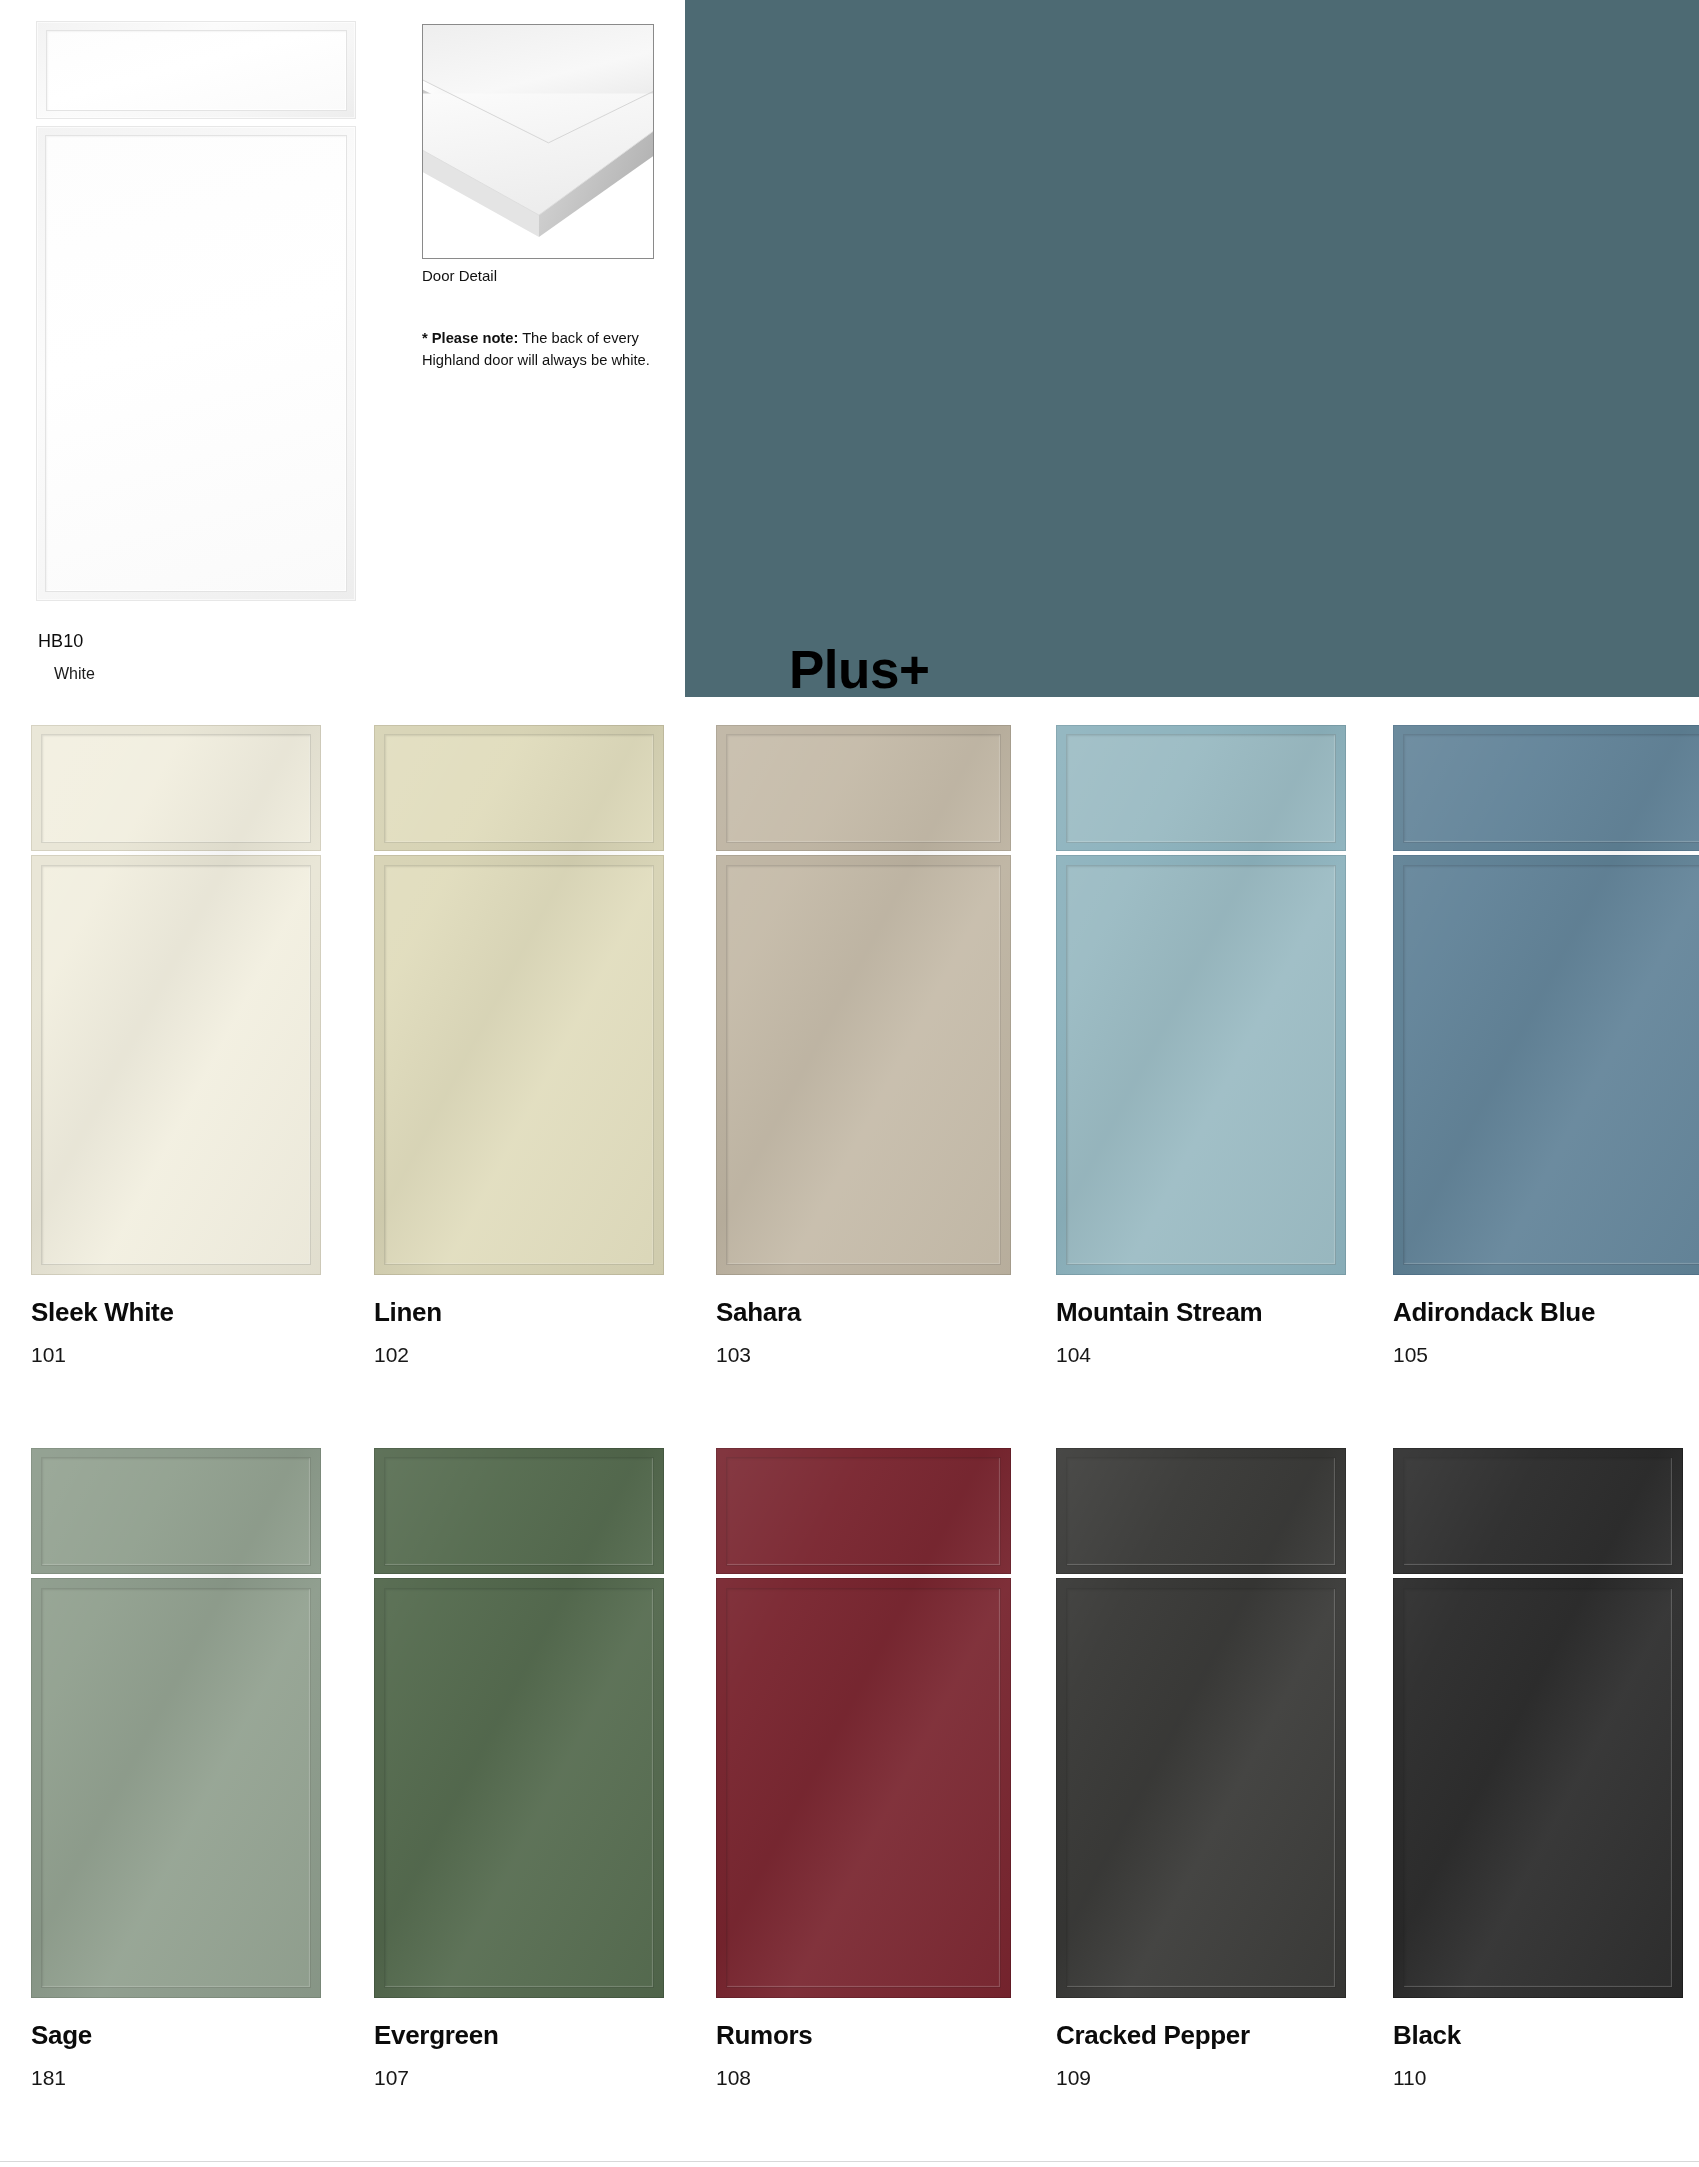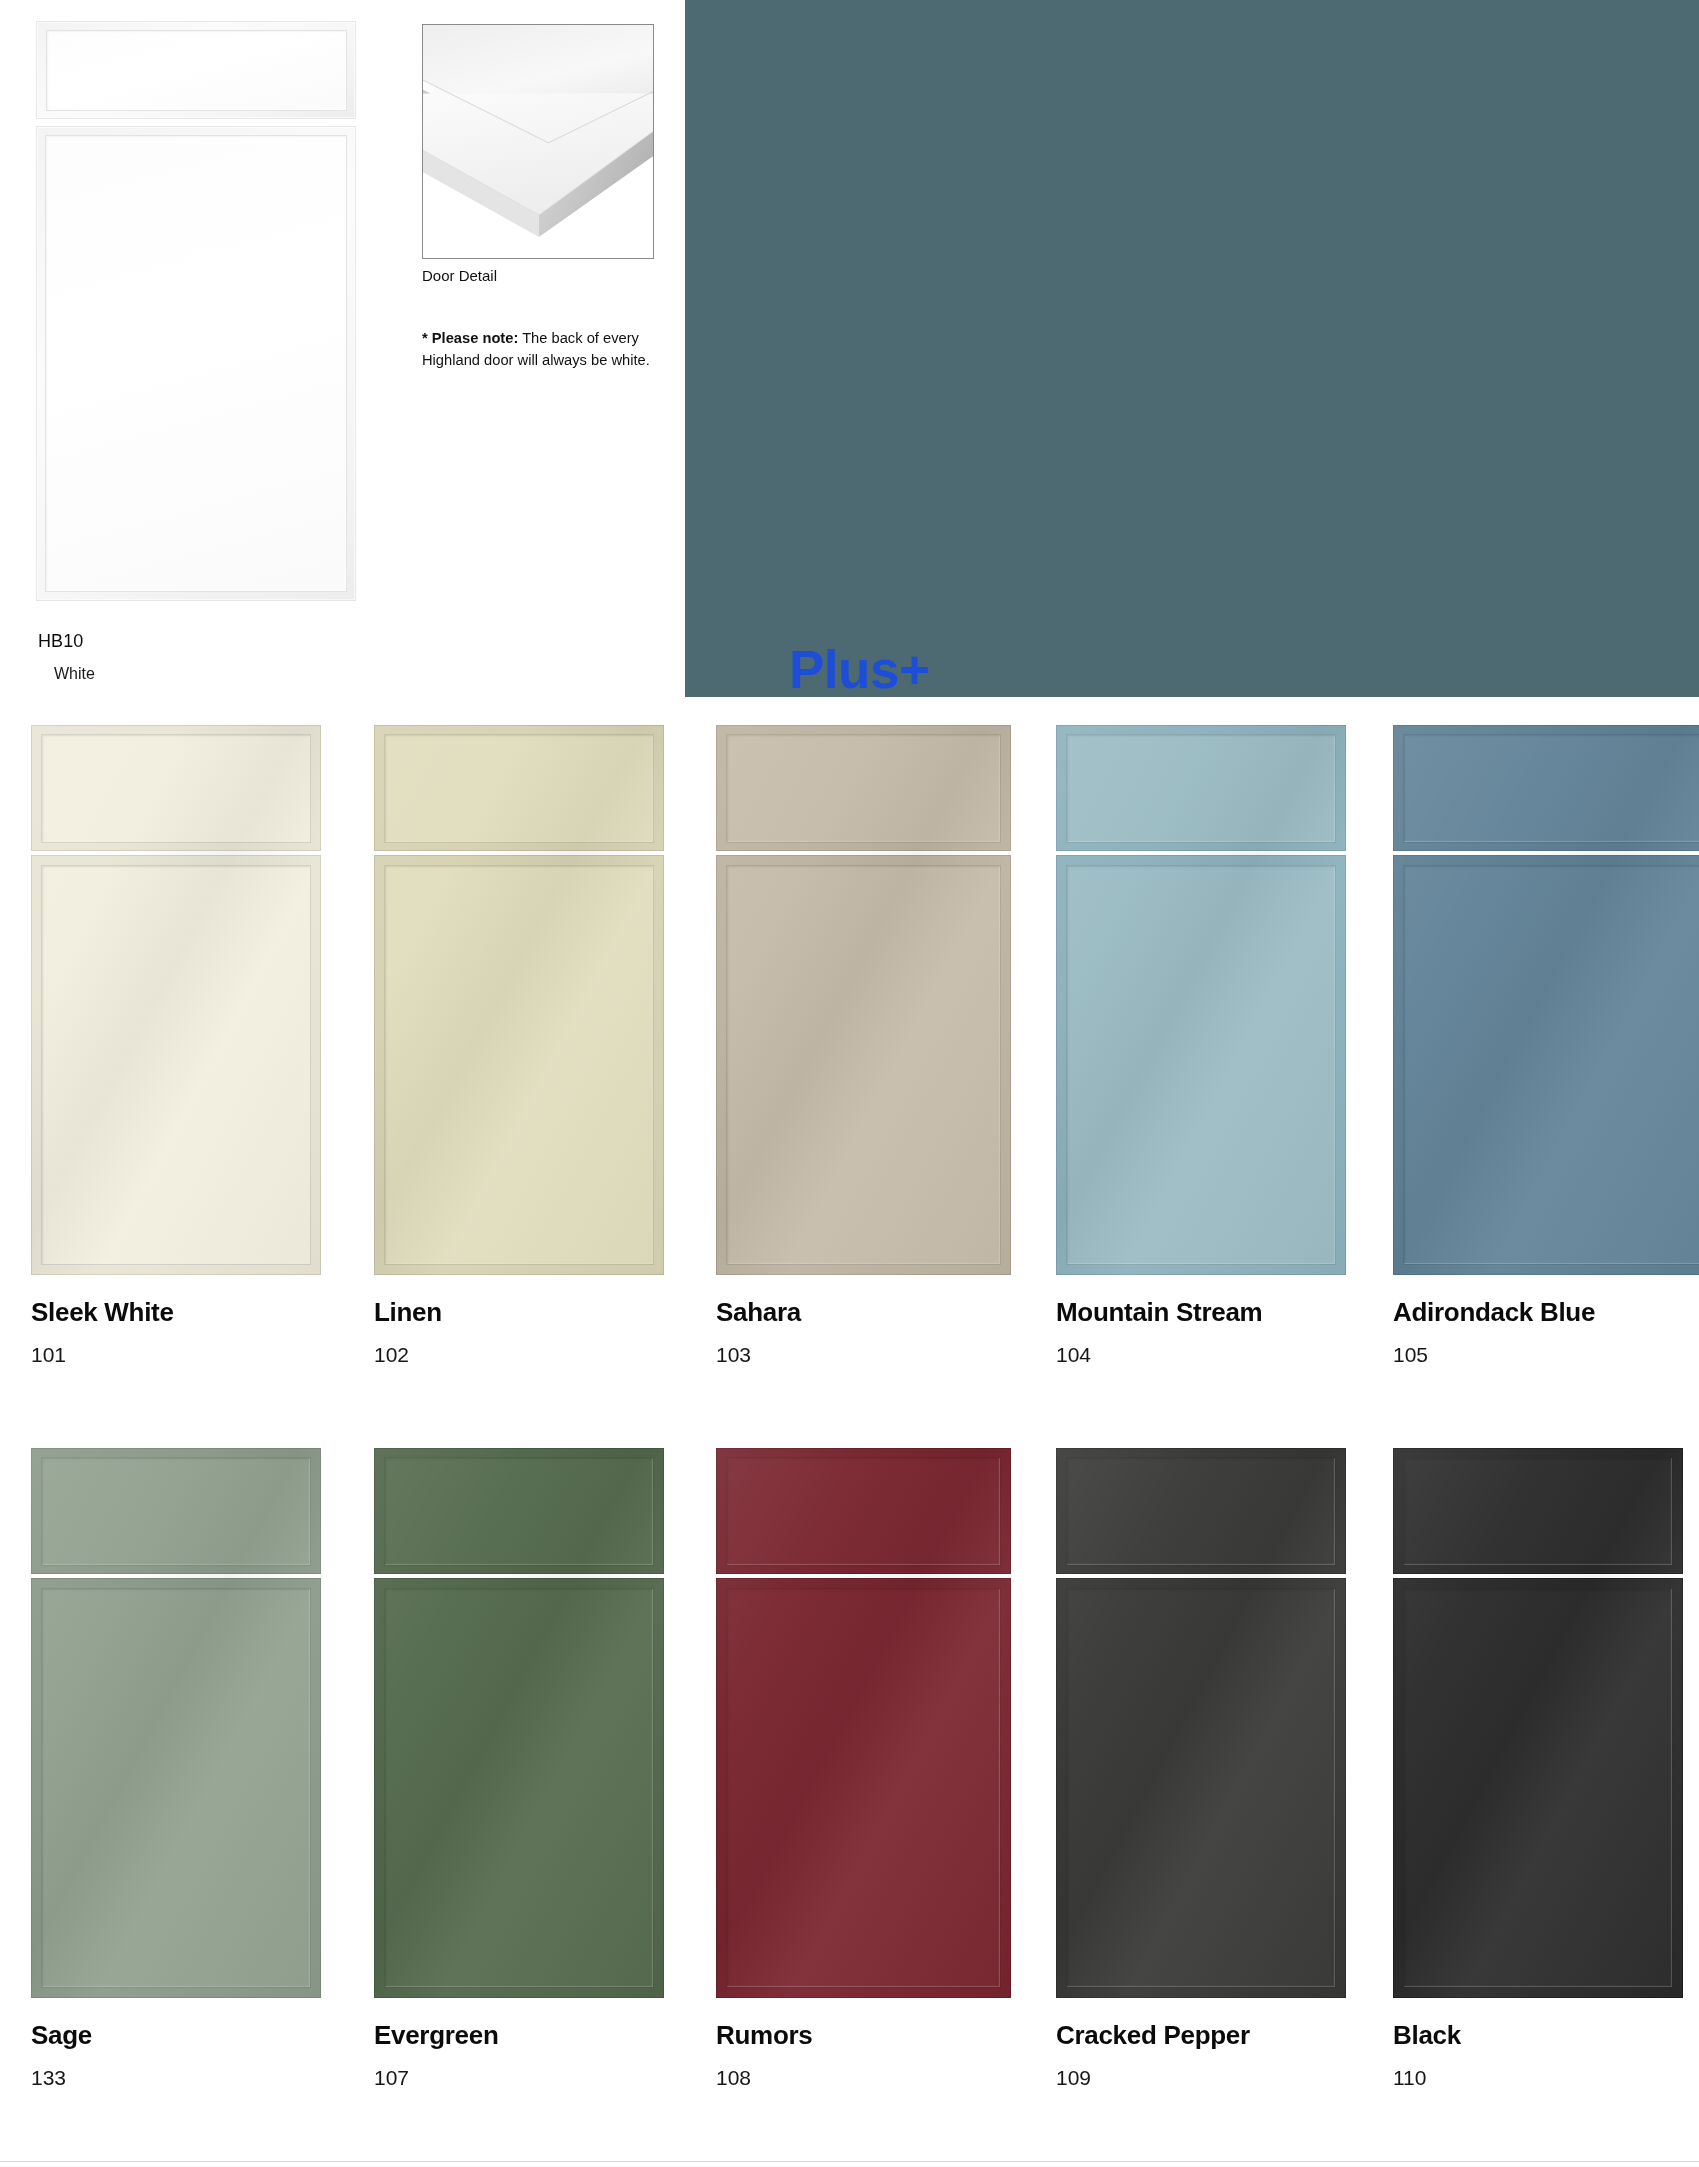--- a/index.html
+++ b/index.html
@@ -33,21 +33,21 @@
     height: 697px;
     background: #4d6a73;
   }
   .plus-wordmark {
     position: absolute;
     left: 789px;
     top: 643px;
     font-size: 53px;
     font-weight: 700;
     letter-spacing: -0.5px;
-    color: #1d4ed8;
+    color: #000000;
     line-height: 1;
     z-index: 5;
   }
 
   
   .hero-door {
     position: absolute;
     left: 36px;
     top: 21px;
     width: 320px;
@@ -377,21 +377,21 @@
           <div class="sw-drawer" style="background: rgb(139, 154, 138); border: 1px solid rgb(124, 139, 123);">
             <div class="sw-inner" style="background: rgb(147, 162, 145);"></div>
           </div>
           <div class="sw-panel" style="background: rgb(139, 154, 138); border: 1px solid rgb(124, 139, 123);">
             <div class="sw-inner" style="background: rgb(147, 162, 145);"></div>
           </div>
           <div class="sheen"></div>
         </div>
         <div class="caption">
           <p class="cap-name">Sage</p>
-          <p class="cap-num">133</p>
+          <p class="cap-num">181</p>
         </div>
       </div>
       <div class="cell" style="left: 374px; width: 290px;">
         <div class="sample">
           <div class="sw-drawer" style="background: rgb(81, 102, 75); border: 1px solid rgb(68, 88, 64);">
             <div class="sw-inner" style="background: rgb(86, 108, 80);"></div>
           </div>
           <div class="sw-panel" style="background: rgb(81, 102, 75); border: 1px solid rgb(68, 88, 64);">
             <div class="sw-inner" style="background: rgb(86, 108, 80);"></div>
           </div>

